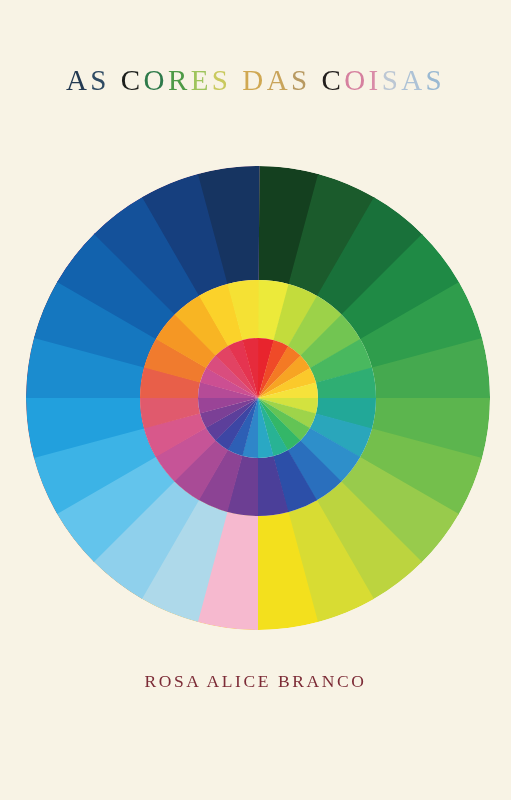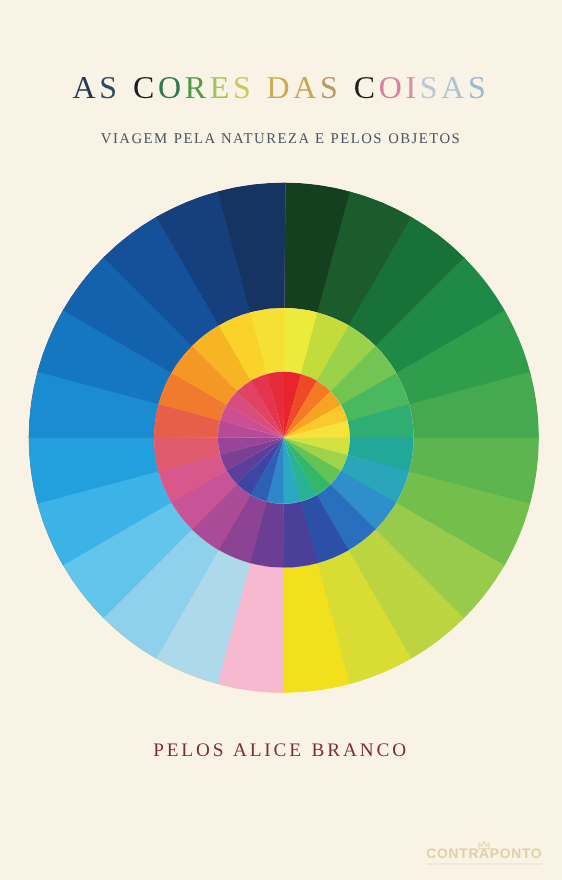--- a/index.html
+++ b/index.html
@@ -108,21 +108,20 @@
 </style>
 </head>
 <body>
 
 <div id="cover">
 
   <div id="title-block">
     <div id="book-title"><span class="ch" style="color: rgb(36, 58, 82);">A</span><span class="ch" style="color: rgb(47, 74, 99);">S</span><span class="sp"></span><span class="ch" style="color: rgb(29, 31, 28);">C</span><span class="ch" style="color: rgb(46, 122, 74);">O</span><span class="ch" style="color: rgb(78, 154, 70);">R</span><span class="ch" style="color: rgb(158, 196, 92);">E</span><span class="ch" style="color: rgb(201, 201, 94);">S</span><span class="sp"></span><span class="ch" style="color: rgb(208, 168, 82);">D</span><span class="ch" style="color: rgb(201, 164, 90);">A</span><span class="ch" style="color: rgb(184, 154, 98);">S</span><span class="sp"></span><span class="ch" style="color: rgb(35, 31, 29);">C</span><span class="ch" style="color: rgb(214, 128, 159);">O</span><span class="ch" style="color: rgb(217, 139, 168);">I</span><span class="ch" style="color: rgb(188, 199, 212);">S</span><span class="ch" style="color: rgb(173, 194, 214);">A</span><span class="ch" style="color: rgb(154, 185, 210);">S</span></div>
   </div>
 
-  <div id="book-subtitle">VIAGEM PELA NATUREZA E PELOS OBJETOS</div>
 
   <div id="wheel-wrap">
     <svg id="wheel" viewBox="0 0 466 466" xmlns="http://www.w3.org/2000/svg">
       <defs>
         <clipPath id="diskClip">
           <circle cx="233" cy="233" r="232"></circle>
         </clipPath>
       </defs>
       <g id="wheel-outer" clip-path="url(#diskClip)">
           <path d="M 233.00 1.00 A 232 232 0 0 1 294.41 9.28 L 264.24 119.21 A 118 118 0 0 0 233.00 115.00 Z" fill="#14401f"></path>
@@ -210,25 +209,16 @@
           <path d="M 233 233 L 173.00 233.00 A 60 60 0 0 1 175.14 217.12 Z" fill="#b54b97"></path>
           <path d="M 233 233 L 175.04 217.47 A 60 60 0 0 1 181.22 202.68 Z" fill="#cc4f92"></path>
           <path d="M 233 233 L 181.04 203.00 A 60 60 0 0 1 190.83 190.32 Z" fill="#d94d7e"></path>
           <path d="M 233 233 L 190.57 190.57 A 60 60 0 0 1 203.32 180.86 Z" fill="#e24363"></path>
           <path d="M 233 233 L 203.00 181.04 A 60 60 0 0 1 217.83 174.95 Z" fill="#e53450"></path>
           <path d="M 233 233 L 217.47 175.04 A 60 60 0 0 1 233.37 173.00 Z" fill="#e62b3c"></path>
         </g>
     </svg>
   </div>
 
-  <div id="author">PELOS ALICE BRANCO</div>
-
-  <div id="publisher">
-    <div id="publisher-name">
-      <svg id="publisher-mark" viewBox="0 0 20 20">
-        <path d="M3 15 L3 7 L6.5 11 L10 5 L13.5 11 L17 7 L17 15 Z" fill="none" stroke="#e7d6b2" stroke-width="1.6"></path>
-      </svg>
-      <span id="publisher-label">CONTRAPONTO</span>
-      <div id="publisher-rule"></div>
-    </div>
-  </div>
+  <div id="author">ROSA ALICE BRANCO</div>
+
 
 </div>
 
 </body></html>

